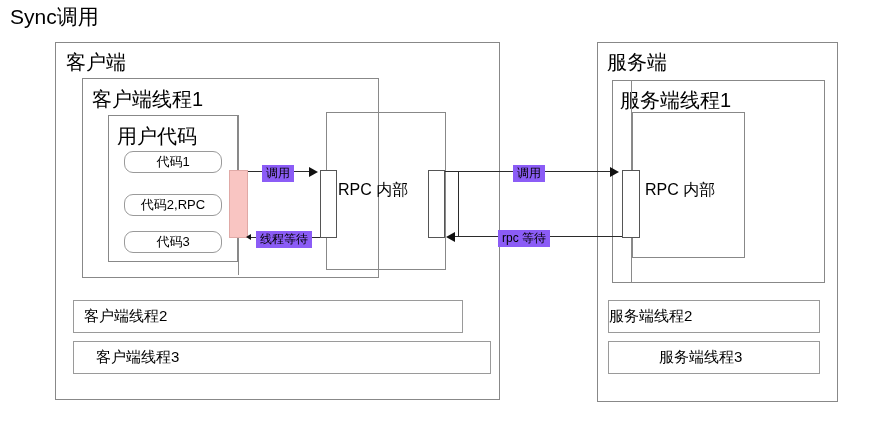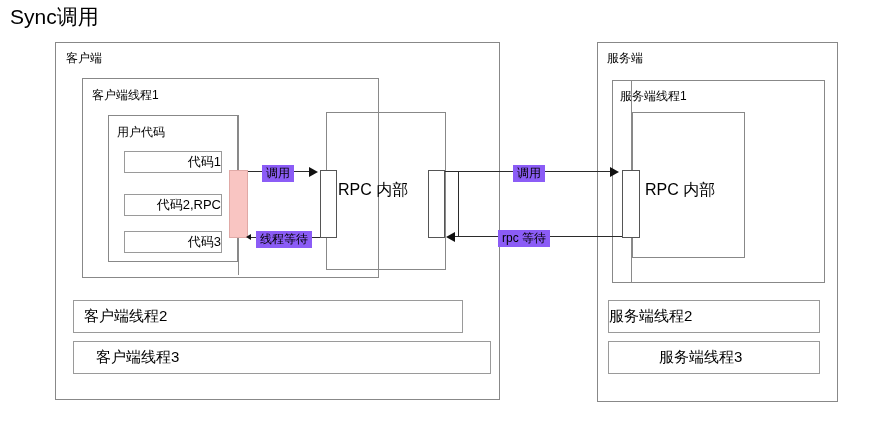--- a/index.html
+++ b/index.html
@@ -13,26 +13,26 @@
   #canvas{position:relative;width:896px;height:422px;}
 
   
   .box{position:absolute;border:1px solid #888;background:#fff;box-sizing:border-box;}
   .label{position:absolute;white-space:nowrap;line-height:1;}
 
   
   #title{left:10px;top:6px;font-size:21px;}
 
   
-  .group-title{font-size:12px;}
+  .group-title{font-size:20px;}
 
   
   .tbox{position:absolute;border:1px solid #9a9a9a;background:#fff;box-sizing:border-box;
         display:flex;align-items:center;}
-  .tbox.center{justify-content:flex-end;}
+  .tbox.center{justify-content:center;border-radius:9px;}
   .tbox span{font-size:13px;}
   .tbox.big span{font-size:15px;}
 
   
   .act{position:absolute;border:1px solid #555;background:#fff;box-sizing:border-box;z-index:6;}
   .act.pink{background:#f9c5c2;border-color:#e0a9a6;}
 
   
   .vline{position:absolute;width:1px;background:#8a8a8a;z-index:1;}
   .hline{position:absolute;height:1px;background:#2b2b2b;z-index:5;}

